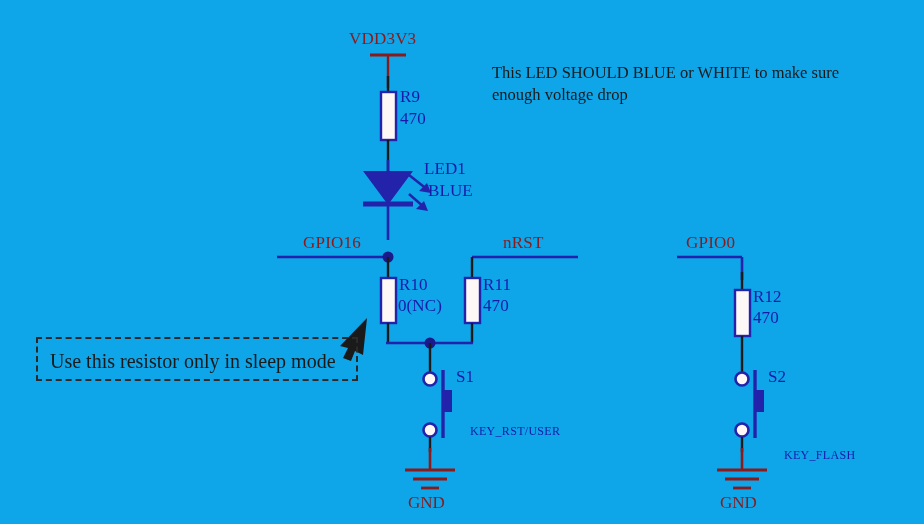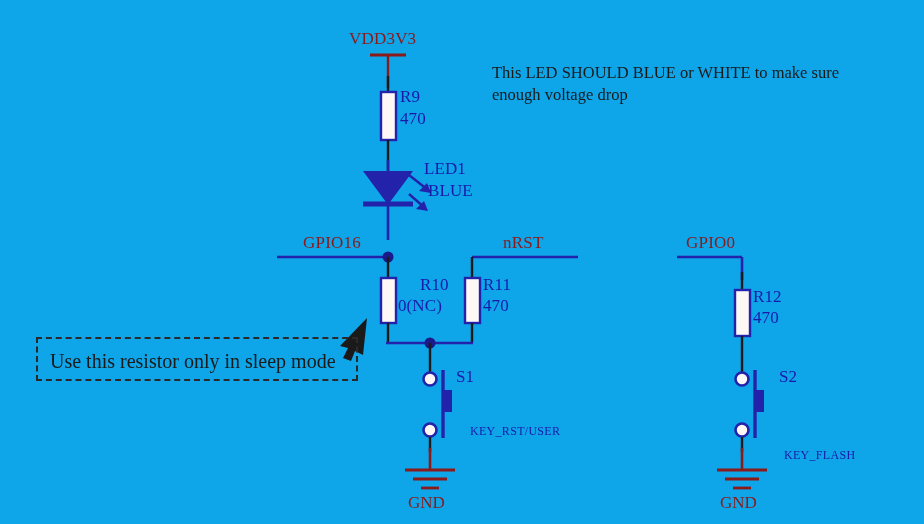--- a/index.html
+++ b/index.html
@@ -176,33 +176,33 @@
 
   <div class="lbl note-text" style="left:492px; top:84px;">enough voltage drop</div>
   <div class="lbl note-text" style="left:492px; top:62px;">This LED SHOULD BLUE or WHITE to make sure</div>
 
   <div class="lbl net-label" style="left:303px; top:234px;">GPIO16</div>
 
   <div class="lbl net-label" style="left:503px; top:234px;text-align:right;">nRST</div>
 
   <div class="lbl net-label" style="left:686px; top:234px;">GPIO0</div>
 
-  <div class="lbl ref-label" style="left:420px; top:276px;font-family:Liberation Serif, serif;">R10</div>
+  <div class="lbl ref-label" style="left:399px; top:276px;font-family:Liberation Serif, serif;">R10</div>
   <div class="lbl ref-label" style="left:398px; top:297px;">0(NC)</div>
 
   <div class="lbl ref-label" style="left:483px; top:276px;">R11</div>
   <div class="lbl ref-label" style="left:483px; top:297px;">470</div>
 
   <div class="lbl ref-label" style="left:753px; top:288px;">R12</div>
   <div class="lbl ref-label" style="left:753px; top:309px;">470</div>
 
   <div class="lbl ref-label" style="left:456px; top:368px;">S1</div>
   <div class="lbl key-label" style="left:470px; top:425px;">KEY_RST/USER</div>
 
-  <div class="lbl ref-label" style="left:768px; top:368px;margin-left:11px;">S2</div>
+  <div class="lbl ref-label" style="left:768px; top:368px;">S2</div>
   <div class="lbl key-label" style="left:784px; top:425px;margin-top:24px;">KEY_FLASH</div>
 
   <div class="lbl gnd-label" style="left:408px; top:494px;">GND</div>
   <div class="lbl gnd-label" style="left:720px; top:494px;">GND</div>
 
   <div class="callout-box" style="left:36px; top:337px; width:322px; height:44px;"></div>
   <div class="callout-text" style="left:50px; top:350px;">Use this resistor only in sleep mode</div>
 
 </div>
 

